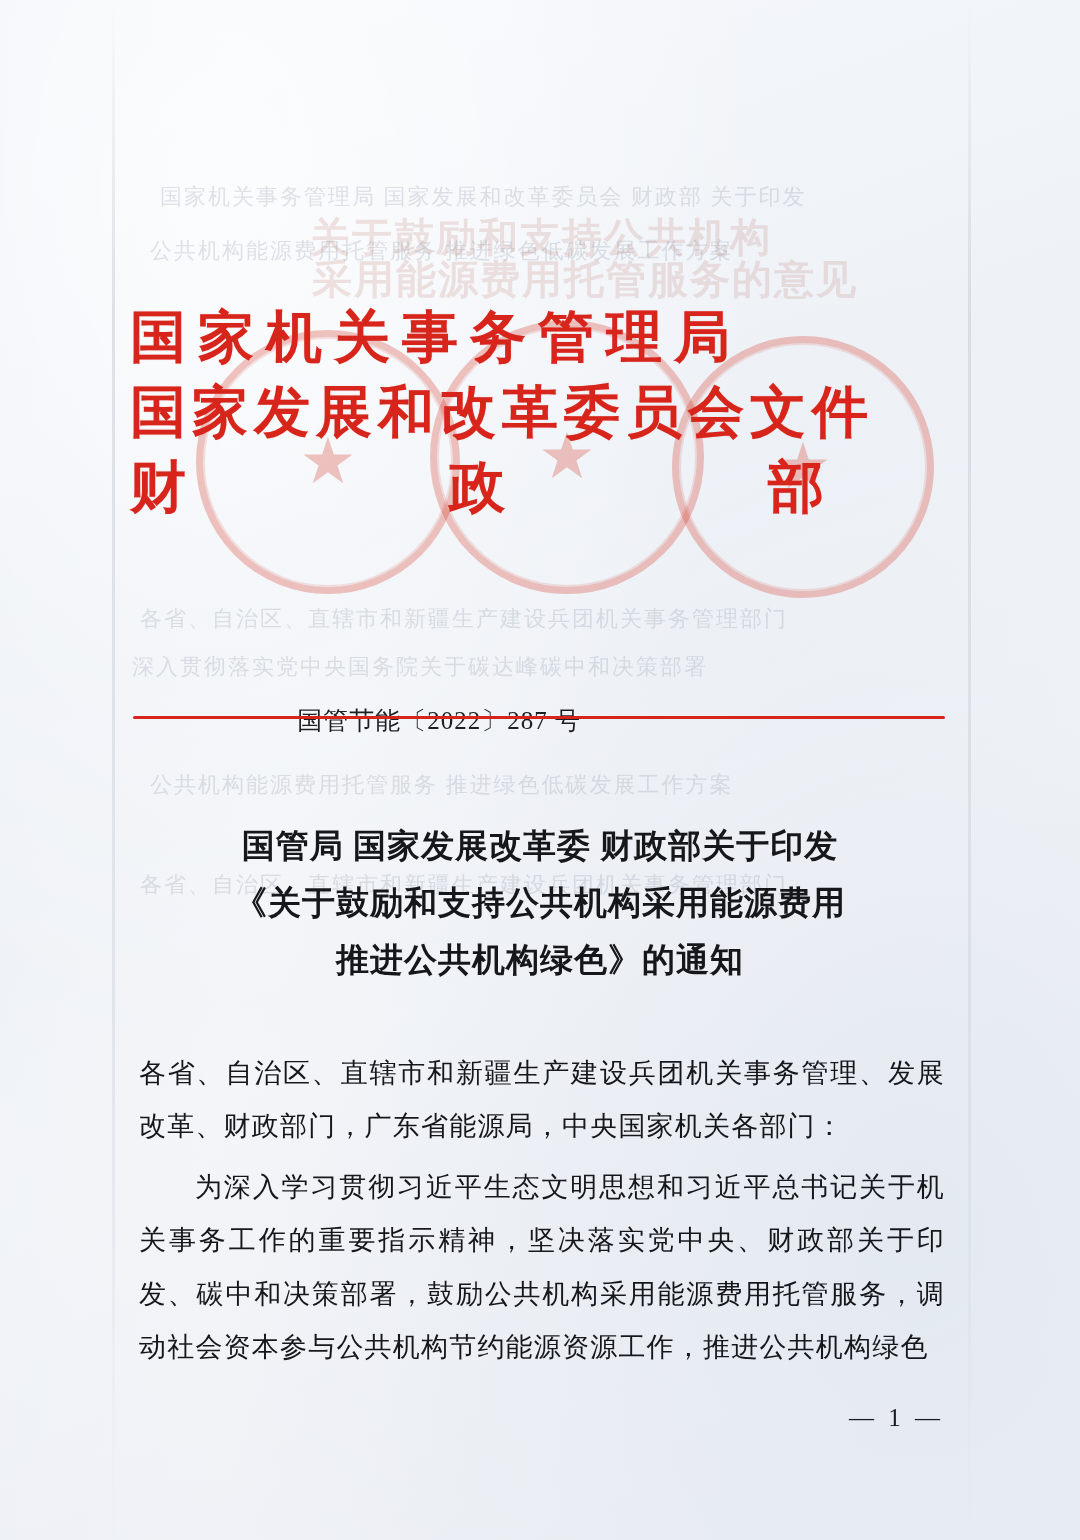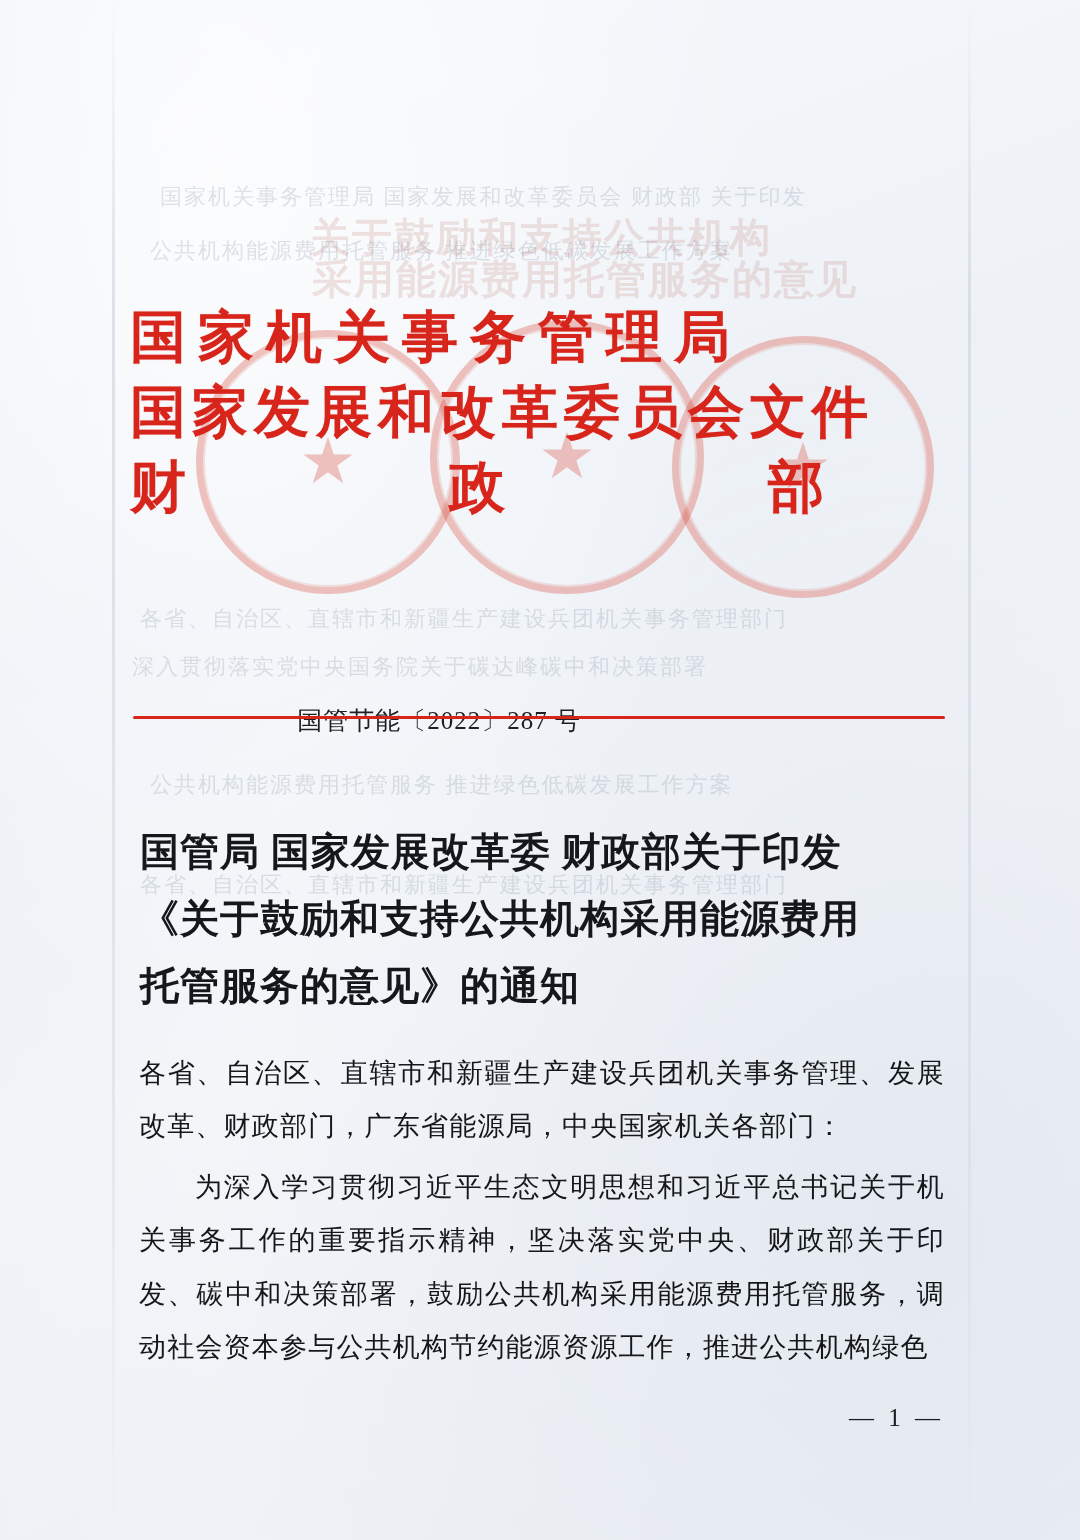--- a/index.html
+++ b/index.html
@@ -136,22 +136,22 @@
     background: #d8251c;
     border-radius: 2px;
   }
 
   
   .title {
     position: absolute;
     left: 140px;
     top: 818px;
     width: 800px;
-    text-align: left;
-    font-size: 39px;
+    text-align: center;
+    font-size: 33px;
     font-weight: bold;
     line-height: 1.72;
     color: #15171a;
     letter-spacing: 1px;
     font-family: "Liberation Serif", serif;
   }
 
   
   .body-text {
     position: absolute;
@@ -222,21 +222,21 @@
         <span>部</span>
       </div>
     </div>
 
     <div class="docnum">国管节能〔2022〕287 号</div>
     <div class="red-rule"></div>
 
     <div class="title">
       <div>国管局 国家发展改革委 财政部关于印发</div>
       <div>《关于鼓励和支持公共机构采用能源费用</div>
-      <div>托管服务的意见》的通知</div>
+      <div>推进公共机构绿色》的通知</div>
     </div>
 
     <div class="body-text">
       <p>各省、自治区、直辖市和新疆生产建设兵团机关事务管理、发展改革、财政部门，广东省能源局，中央国家机关各部门：</p>
       <p class="indent">为深入学习贯彻习近平生态文明思想和习近平总书记关于机关事务工作的重要指示精神，坚决落实党中央、财政部关于印发、碳中和决策部署，鼓励公共机构采用能源费用托管服务，调动社会资本参与公共机构节约能源资源工作，推进公共机构绿色</p>
     </div>
 
     <div class="page-number">— 1 —</div>
 
   </div>

